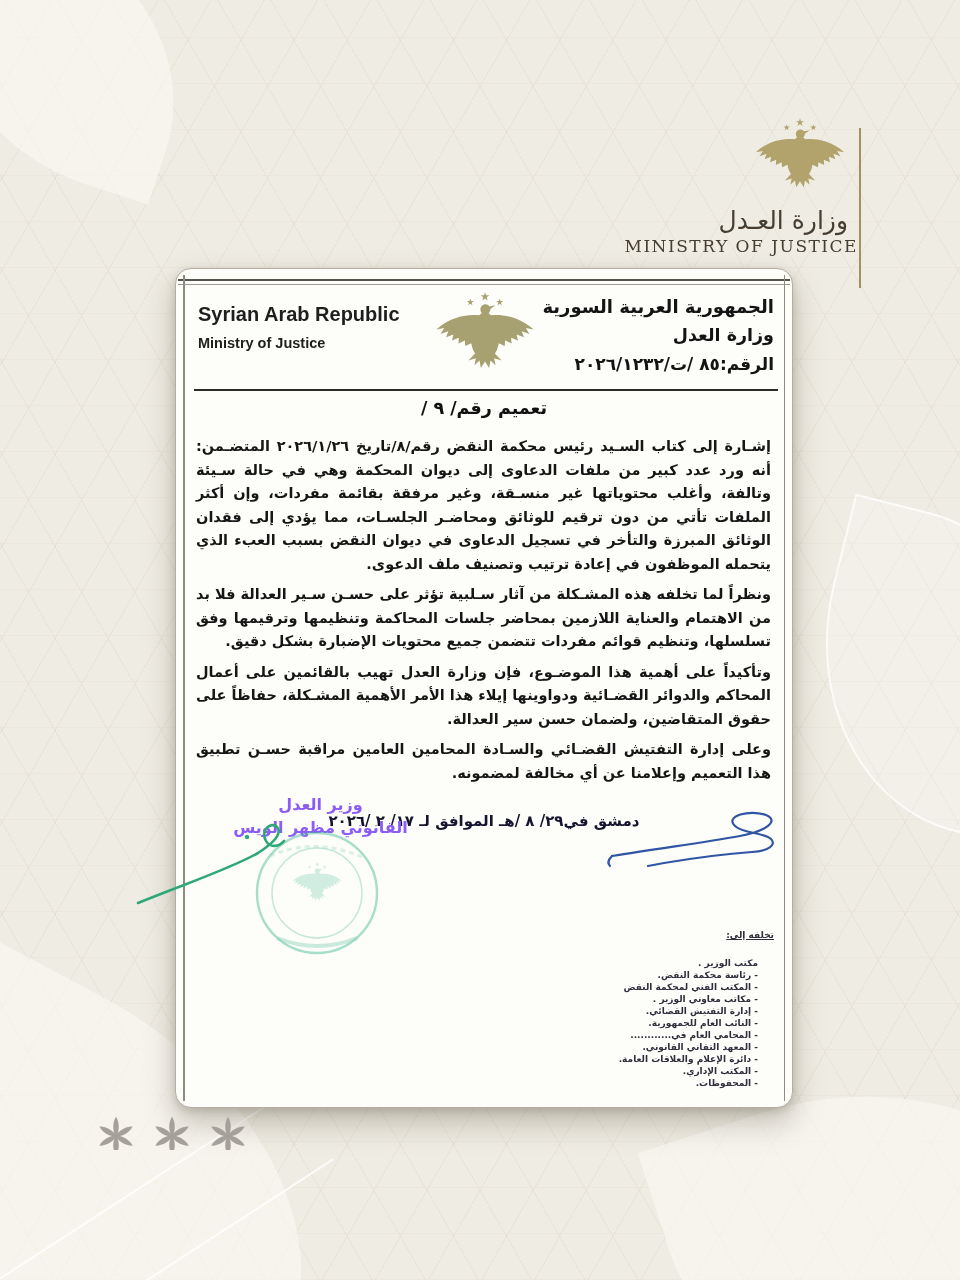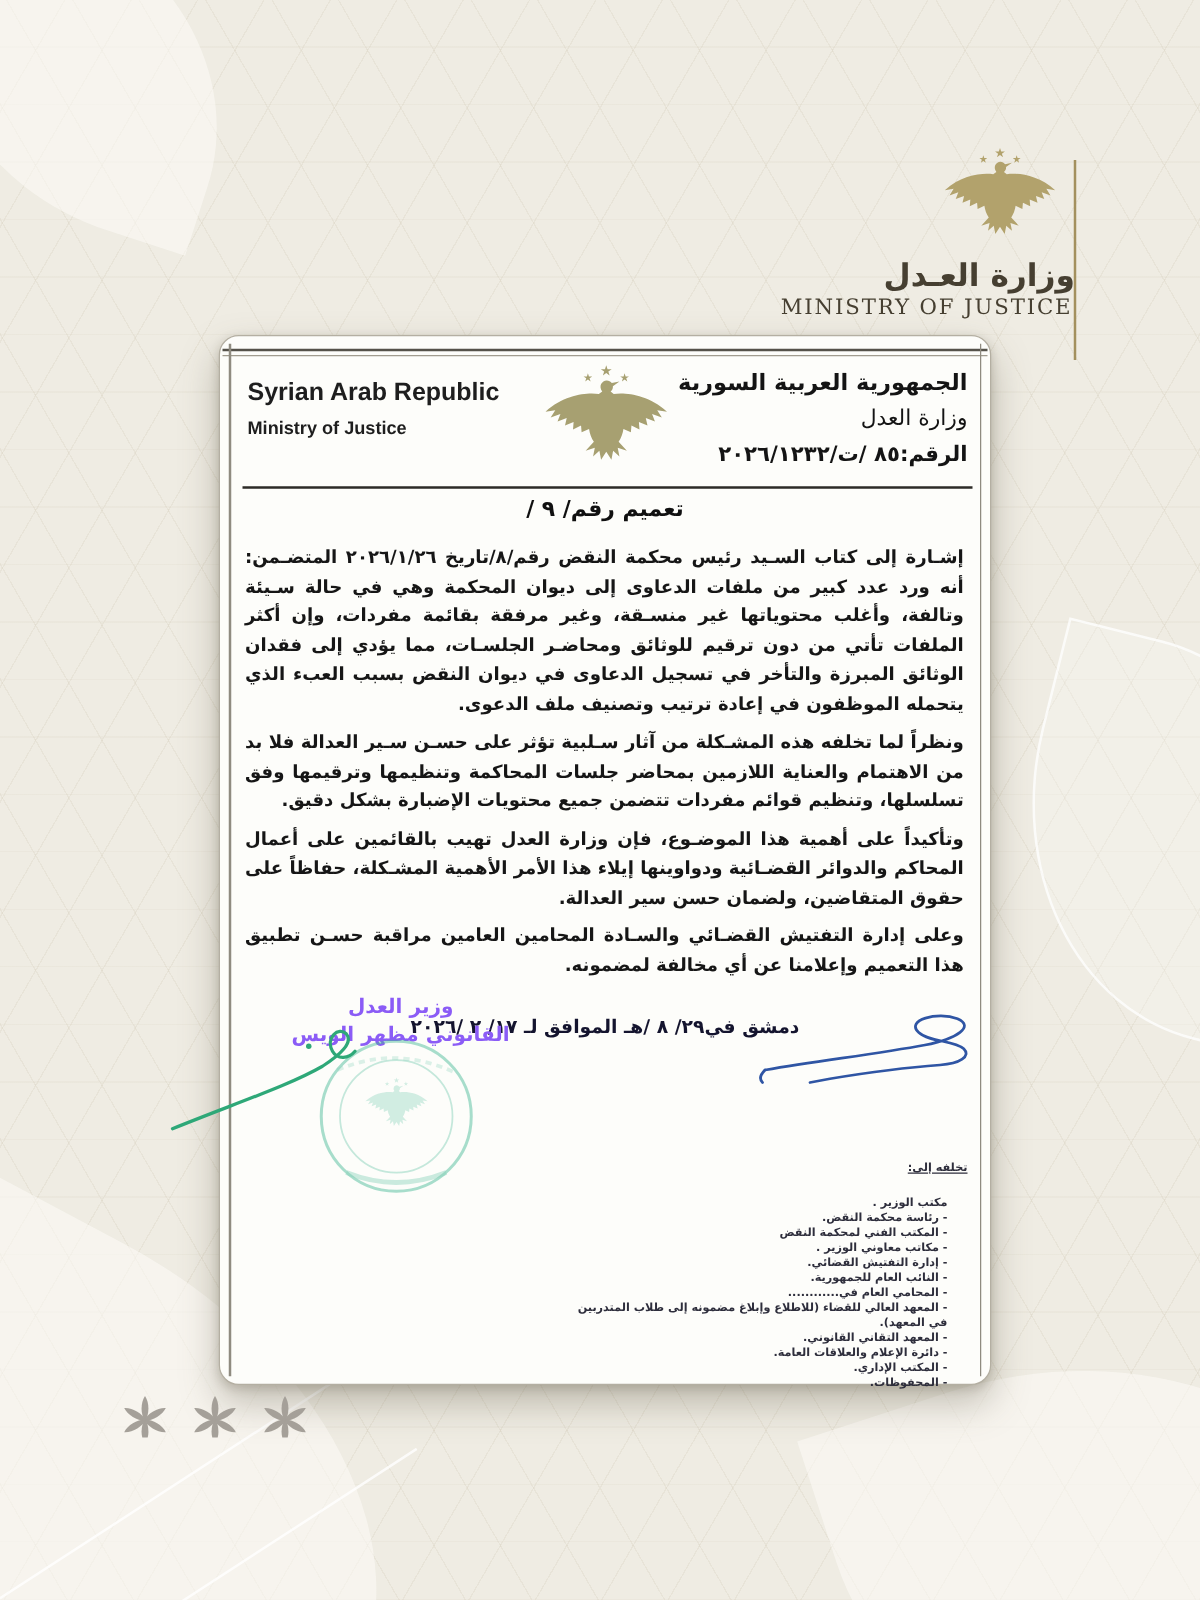--- a/index.html
+++ b/index.html
@@ -16,43 +16,43 @@
   .leaf-a{left:-70px;top:-60px;width:260px;height:230px;border-radius:0 75% 0 75%;transform:rotate(18deg);}
   .leaf-b{left:815px;top:520px;width:250px;height:300px;border-radius:0 70% 0 70%;transform:rotate(14deg);}
   .leaf-c{left:680px;top:1080px;width:420px;height:340px;border-radius:0 70% 0 70%;transform:rotate(-18deg);}
   .leaf-d{left:-130px;top:1020px;width:470px;height:330px;border-radius:0 70% 0 70%;transform:rotate(28deg);}
   .whiteline{position:absolute;height:2px;background:rgba(255,255,255,.8);pointer-events:none;}
   .wl1{left:-30px;top:1190px;width:330px;transform:rotate(-33deg);}
   .wl2{left:30px;top:1248px;width:330px;transform:rotate(-33deg);}
 
   
   .brand-eagle{position:absolute;left:750px;top:116px;width:100px;height:88px;color:#b2a26c;}
-  .brand-ar{position:absolute;right:100px;top:206px;width:200px;text-align:right;direction:rtl;
-    font-size:25px;font-weight:bold;color:#463f31;letter-spacing:0;}
+  .brand-ar{position:absolute;right:112px;top:206px;width:200px;text-align:right;direction:rtl;
+    font-size:25px;font-weight:normal;color:#463f31;letter-spacing:0;}
   .brand-en{position:absolute;right:102px;top:236px;width:300px;text-align:right;
     font-family:"DejaVu Serif",serif;font-size:17px;letter-spacing:1.5px;color:#463f31;}
   .brand-line{position:absolute;left:859px;top:128px;width:2px;height:160px;background:#a3905e;}
 
   
   .paper{position:absolute;left:175px;top:268px;width:616px;height:838px;
     background:#fdfdfa;border:1px solid #b4afa2;border-radius:16px;
     box-shadow:0 14px 30px rgba(95,88,70,.35),0 3px 8px rgba(95,88,70,.22);}
   .paper-topline{position:absolute;left:2px;right:2px;top:10px;height:2px;background:#55524a;}
   .paper-topline2{position:absolute;left:2px;right:2px;top:15px;height:1px;background:#a19c8f;}
   .paper-side{position:absolute;top:6px;bottom:6px;width:1.5px;background:#8f8b80;}
   .paper-side.l{left:7px;} .paper-side.r{right:7px;}
 
   .doc-header{position:absolute;top:24px;left:20px;right:18px;height:96px;}
   .doc-header-en{position:absolute;left:2px;top:10px;color:#1e1e1e;}
   .doc-header-en .en1{font-family:"Liberation Sans",sans-serif;font-size:20px;font-weight:600;}
   .doc-header-en .en2{font-family:"Liberation Sans",sans-serif;font-size:14.5px;font-weight:700;margin-top:9px;}
   .doc-eagle{position:absolute;left:50%;transform:translateX(-50%);top:-2px;width:110px;height:94px;color:#a7a071;}
   .doc-header-ar{position:absolute;right:0;top:0;text-align:right;direction:rtl;color:#141414;}
   .doc-header-ar .ar1{font-size:18px;font-weight:700;line-height:28px;}
-  .doc-header-ar .ar2{font-size:17.5px;font-weight:400;line-height:29px;}
+  .doc-header-ar .ar2{font-size:17.5px;font-weight:700;line-height:29px;}
   .doc-header-ar .ar3{font-size:17px;font-weight:700;line-height:29px;}
   .doc-rule{position:absolute;top:120px;left:18px;right:14px;height:2px;background:#2d2b27;}
   .doc-title{position:absolute;top:129px;left:0;right:0;text-align:center;direction:rtl;
     font-size:17.5px;font-weight:800;color:#101010;}
   .doc-body{position:absolute;top:166px;left:20px;right:21px;direction:rtl;text-align:justify;
     font-size:14.5px;font-weight:700;color:#161616;line-height:23.5px;}
   .doc-body p{margin:0 0 7px 0;}
   .doc-date{position:absolute;top:502px;left:0;right:0;text-align:center;direction:rtl;
     font-size:15px;font-weight:700;color:#14142e;margin-top:41px;}
   .sig-block{position:absolute;top:524px;left:52px;width:185px;text-align:center;direction:rtl;
@@ -156,21 +156,20 @@
     <div class="distribution">
       <div class="dist-head">تخلفه إلى:</div>
       <ul>
           <li>مكتب الوزير .</li>
           <li>- رئاسة محكمة النقض.</li>
           <li>- المكتب الفني لمحكمة النقض</li>
           <li>- مكاتب معاوني الوزير .</li>
           <li>- إدارة التفتيش القضائي.</li>
           <li>- النائب العام للجمهورية.</li>
           <li>- المحامي العام في............</li>
-          <li>- المعهد العالي للقضاء (للاطلاع وإبلاغ مضمونه إلى طلاب المتدربين في المعهد).</li>
           <li>- المعهد التقاني القانوني.</li>
           <li>- دائرة الإعلام والعلاقات العامة.</li>
           <li>- المكتب الإداري.</li>
           <li>- المحفوظات.</li>
         </ul>
     </div>
   </div>
 
   <svg class="ink" viewBox="0 0 960 1280">
 

